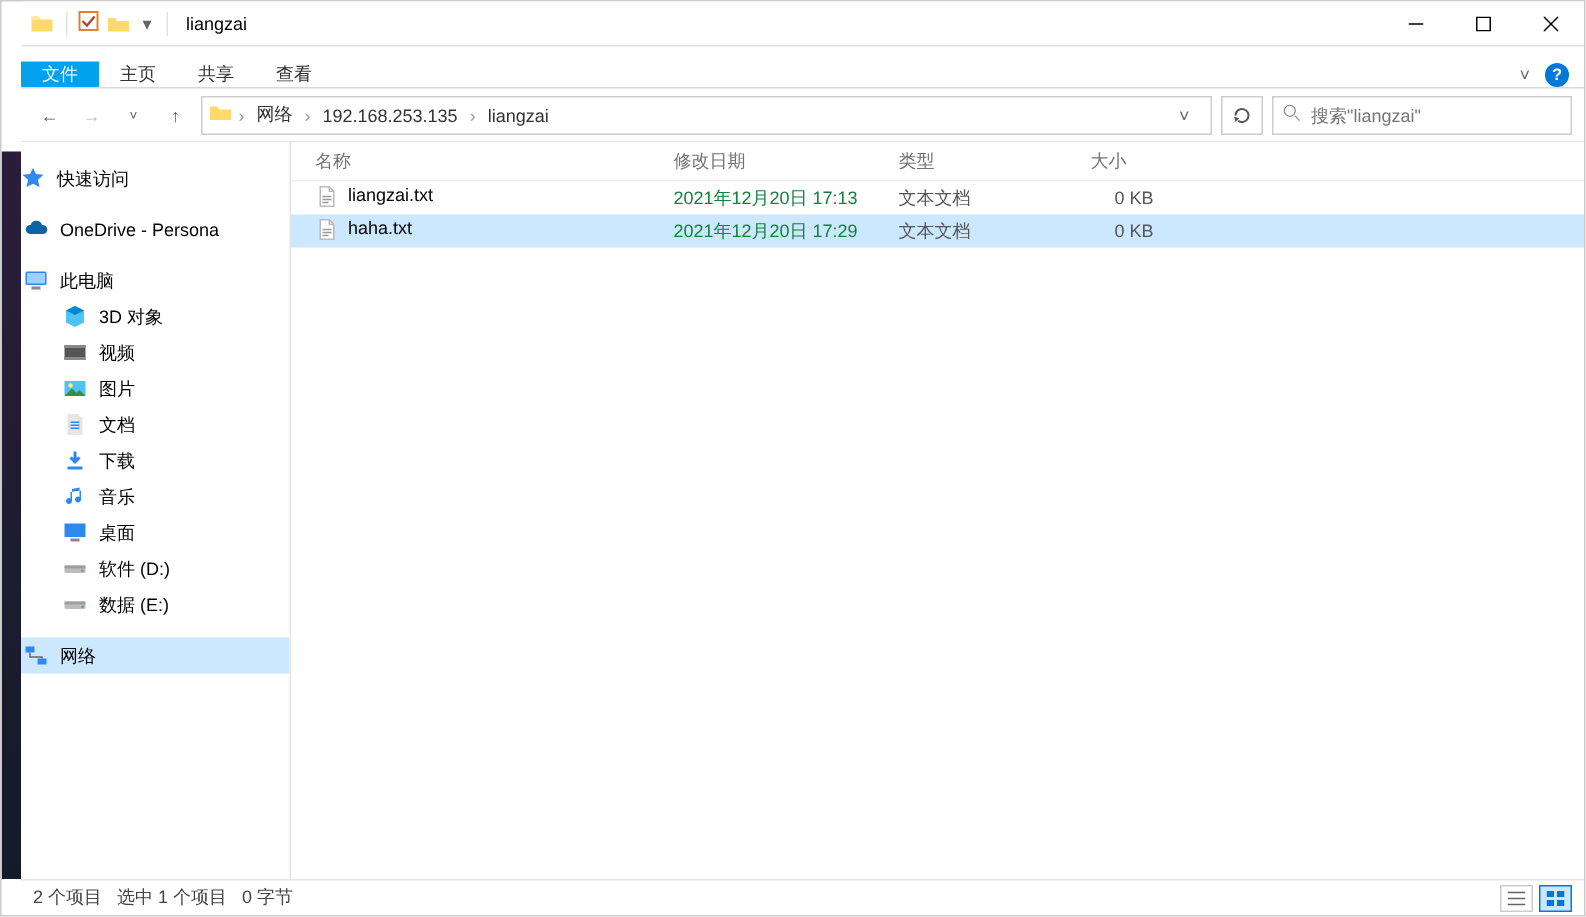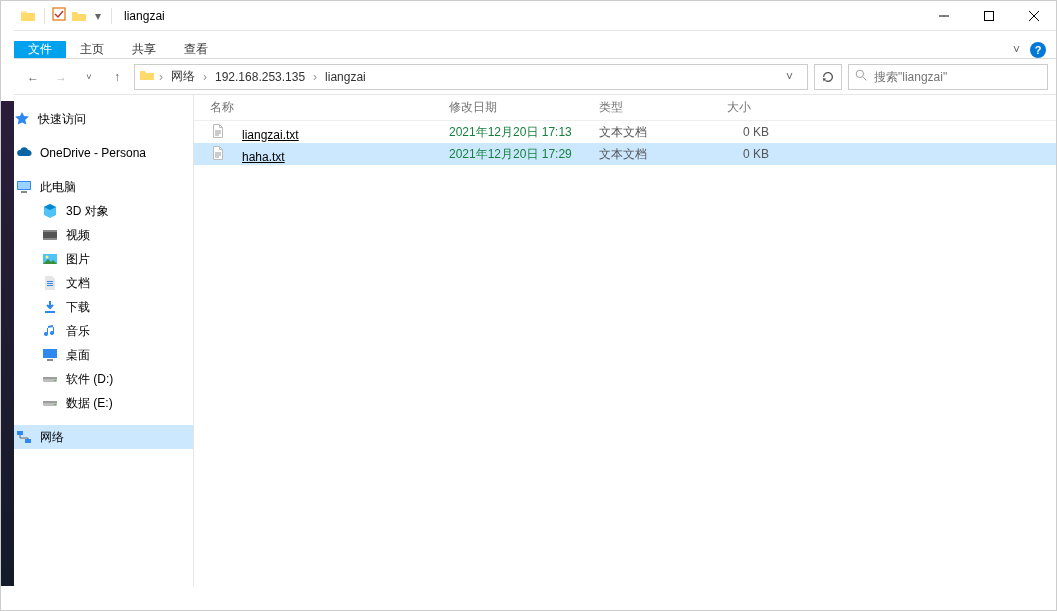--- a/index.html
+++ b/index.html
@@ -46,21 +46,21 @@
     
     .filelist { flex: 1; display: flex; flex-direction: column; }
     .cols { display: flex; height: 26px; align-items: center; border-bottom: 1px solid #eee; color: #737373; }
     .col-name { width: 255px; padding-left: 16px; }
     .col-date { width: 150px; }
     .col-type { width: 110px; }
     .col-size { width: 70px; text-align: center; padding-right: 10px; }
     .rows { flex: 1; }
     .row { display: flex; height: 22px; align-items: center; color: #000; }
     .row.selected { background: #cce8ff; }
-    .row .cell-name { width: 255px; padding-left: 16px; display: flex; align-items: flex-end; gap: 16px; text-decoration: underline; }
+    .row .cell-name { width: 255px; padding-left: 16px; display: flex; align-items: flex-start; gap: 6px; }
     .row .cell-date { width: 150px; color: #15803d; }
     .row .cell-type { width: 110px; color: #555; }
     .row .cell-size { width: 70px; text-align: right; padding-right: 10px; color: #555; }
     .file-icon { width: 16px; height: 16px; }
 
     
     .status { position: absolute; bottom: 0; left: 0; right: 0; height: 24px; border-top: 1px solid #e5e5e5; display: flex; align-items: center; padding: 0 8px; gap: 10px; color: #444; background:#fff; }
     .status-right { margin-left: auto; display: flex; gap: 4px; }
     .view-btn { width: 22px; height: 18px; border: 1px solid #ccc; display:flex; align-items:center; justify-content:center; }
     .view-btn.active { background: #cce8ff; border-color:#0078d7; }
@@ -330,16 +330,38 @@
               <span>haha.txt</span>
             </div>
             <div class="cell-date">2021年12月20日 17:29</div>
             <div class="cell-type">文本文档</div>
             <div class="cell-size">0 KB</div>
           </div>
         </div>
   </div>
 </div>
 
+<div class="status">
+  <span>2 个项目</span>
+  <span>选中 1 个项目</span>
+  <span>0 字节</span>
+  <div class="status-right">
+    <div class="view-btn">
+      <svg width="12" height="10">
+            <line x1="0" y1="1" x2="12" y2="1" stroke="#666"></line>
+            <line x1="0" y1="5" x2="12" y2="5" stroke="#666"></line>
+            <line x1="0" y1="9" x2="12" y2="9" stroke="#666"></line>
+          </svg>
+    </div>
+    <div class="view-btn active">
+      <svg width="12" height="10">
+            <rect x="0" y="0" width="5" height="4" fill="#0078d7"></rect>
+            <rect x="7" y="0" width="5" height="4" fill="#0078d7"></rect>
+            <rect x="0" y="6" width="5" height="4" fill="#0078d7"></rect>
+            <rect x="7" y="6" width="5" height="4" fill="#0078d7"></rect>
+          </svg>
+    </div>
+  </div>
+</div>
 
 <div class="watermark">CSDN @吴 雪</div>
 
 </div>
 
 </body></html>

